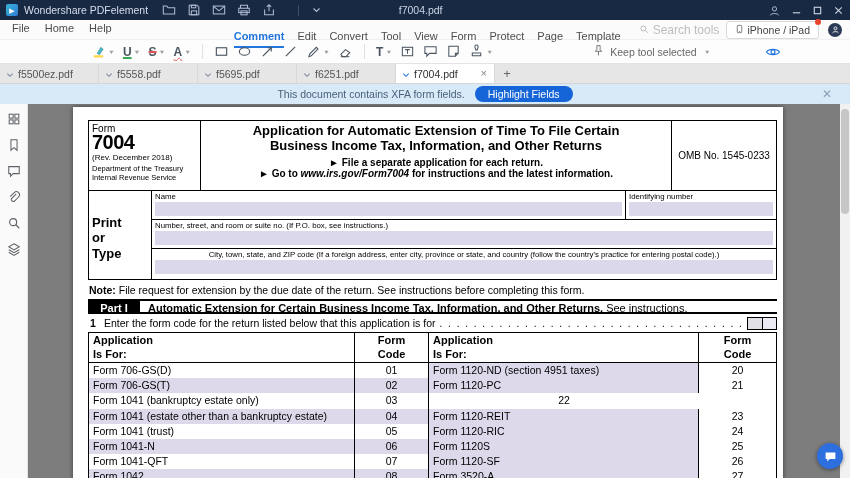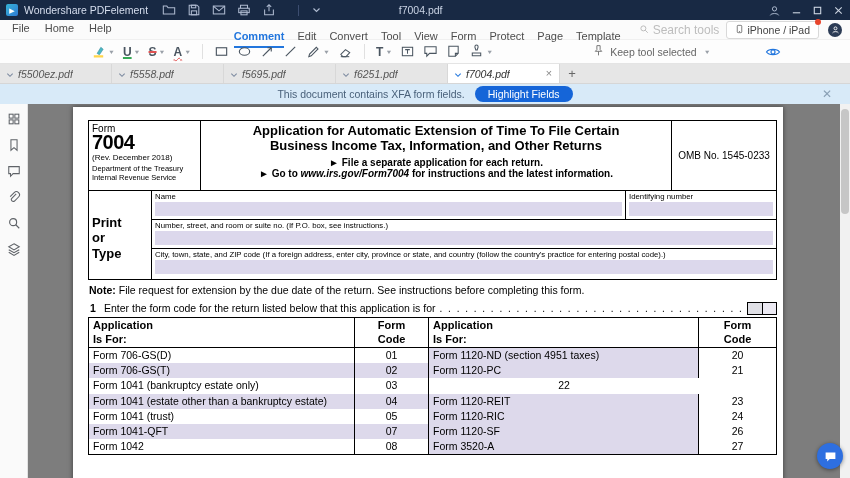--- a/index.html
+++ b/index.html
@@ -37,21 +37,21 @@
 .tb-letter.u{text-decoration:underline solid #35a854 2px;}
 .tb-letter.s{text-decoration:line-through solid #e05252 2px;}
 .tb-letter.w{text-decoration:underline wavy #e05252 1px;}
 .chev{font-size:7px;color:#9aa0a8;margin-left:2px;transform:scaleY(.8);}
 .vsep{width:1px;height:15px;background:#e0e0e0;margin:0 6px;}
 .keep-group{display:flex;align-items:center;gap:5px;margin-left:94px;color:#666;font-size:10.5px;}
 .eye-btn{margin-left:52px;display:flex;align-items:center;}
 
 
 .tabbar{height:20px;background:#e6e6e6;display:flex;align-items:stretch;border-bottom:1px solid #d6d6d6;}
-.dtab{width:112px;display:flex;align-items:center;padding:0 6px;border-right:1px solid #d8d8d8;font-size:10.5px;color:#555;font-style:italic;}
+.dtab{width:99px;display:flex;align-items:center;padding:0 6px;border-right:1px solid #d8d8d8;font-size:10.5px;color:#555;}
 .dtab .lbl{margin-left:4px;white-space:nowrap;overflow:hidden;}
 .dtab.active{background:#fff;color:#333;}
 .dtab .close{margin-left:auto;color:#888;font-size:11px;line-height:1;padding:0 1px;}
 .addtab{width:24px;display:flex;align-items:center;justify-content:center;color:#666;font-size:13px;}
 
 
 .workspace{height:394px;position:relative;}
 .notif{height:20px;background:#d8eaf8;display:flex;align-items:center;justify-content:center;gap:10px;font-size:10.5px;color:#49617a;position:relative;}
 .notif-btn{background:#1565d8;color:#fff;border:none;border-radius:10px;padding:2px 13px;font-size:10.5px;font-family:inherit;}
 .notif-close{position:absolute;right:18px;color:#8aa0b5;font-size:12px;line-height:1;}
@@ -82,21 +82,21 @@
 
 .pot{display:flex;border:1px solid #000;border-top:none;height:89px;}
 .pot-label{width:63px;border-right:1px solid #000;font-weight:bold;font-size:13px;padding:24px 0 0 3px;line-height:1.18;}
 .pot-main{flex:1;display:flex;flex-direction:column;min-width:0;}
 .pot-r1{height:29px;display:flex;border-bottom:1px solid #000;}
 .pot-name{flex:1;padding:1px 3px 0 3px;border-right:1px solid #000;min-width:0;}
 .pot-id{width:150px;padding:1px 3px 0 3px;}
 .pot-lbl{font-size:7.8px;line-height:9px;white-space:nowrap;overflow:hidden;}
 .fld{height:14px;margin-top:1px;}
 .pot-r2{height:29px;border-bottom:1px solid #000;padding:1px 3px 0 3px;}
-.pot-r3{flex:1;padding:1px 3px 0 3px;}
+.pot-r3{flex:1;padding:1px 3px 0 3px;text-align:center;}
 
 .note{font-size:10.5px;padding:4px 0 3px 1px;}
 .note b{font-weight:bold;}
 
 .part1{display:flex;border-top:2px solid #000;border-bottom:2px solid #000;height:15px;font-size:11px;align-items:stretch;}
 .p1-lab{background:#000;color:#fff;font-weight:bold;width:52px;text-align:center;line-height:15px;}
 .p1-title{font-weight:bold;padding-left:8px;line-height:15px;white-space:nowrap;overflow:hidden;}
 .p1-suffix{line-height:15px;margin-left:3px;white-space:nowrap;}
 
 .line1{display:flex;align-items:center;height:18px;font-size:10.5px;}
@@ -461,20 +461,25 @@
             </div>
             <div class="pot-r3">
               <div class="pot-lbl">City, town, state, and ZIP code (If a foreign address, enter city, province or state, and country (follow the country's practice for entering postal code).)</div>
               <div class="fld lav"></div>
             </div>
           </div>
         </div>
 
         <div class="note"><b>Note:</b><span> File request for extension by the due date of the return. See instructions before completing this form.</span></div>
 
+        <div class="part1">
+          <div class="p1-lab">Part I</div>
+          <div class="p1-title">Automatic Extension for Certain Business Income Tax, Information, and Other Returns.</div>
+          <div class="p1-suffix">See instructions.</div>
+        </div>
 
         <div class="line1">
           <span class="l1-num">1</span>
           <span>Enter the form code for the return listed below that this application is for</span>
           <span class="l1-dots">. . . . . . . . . . . . . . . . . . . . . . . . . . . . . . . . . . . . . . . .</span>
           <span class="l1-box b1"></span>
           <span class="l1-box"></span>
         </div>
 
         <div class="ftable">
@@ -520,20 +525,26 @@
                 <div class="ca2 bdr">Form 1120-REIT</div>
                 <div class="cc2">23</div>
               </div>
             <div class="trow">
                 <div class="ca1 bdr">Form 1041 (trust)</div>
                 <div class="cc1 bdr">05</div>
                 <div class="ca2 bdr">Form 1120-RIC</div>
                 <div class="cc2">24</div>
               </div>
             <div class="trow">
+                <div class="ca1 bdr">Form 1041-N</div>
+                <div class="cc1 bdr">06</div>
+                <div class="ca2 bdr">Form 1120S</div>
+                <div class="cc2">25</div>
+              </div>
+            <div class="trow">
                 <div class="ca1 bdr">Form 1041-QFT</div>
                 <div class="cc1 bdr">07</div>
                 <div class="ca2 bdr">Form 1120-SF</div>
                 <div class="cc2">26</div>
               </div>
             <div class="trow">
                 <div class="ca1 bdr">Form 1042</div>
                 <div class="cc1 bdr">08</div>
                 <div class="ca2 bdr">Form 3520-A</div>
                 <div class="cc2">27</div>

